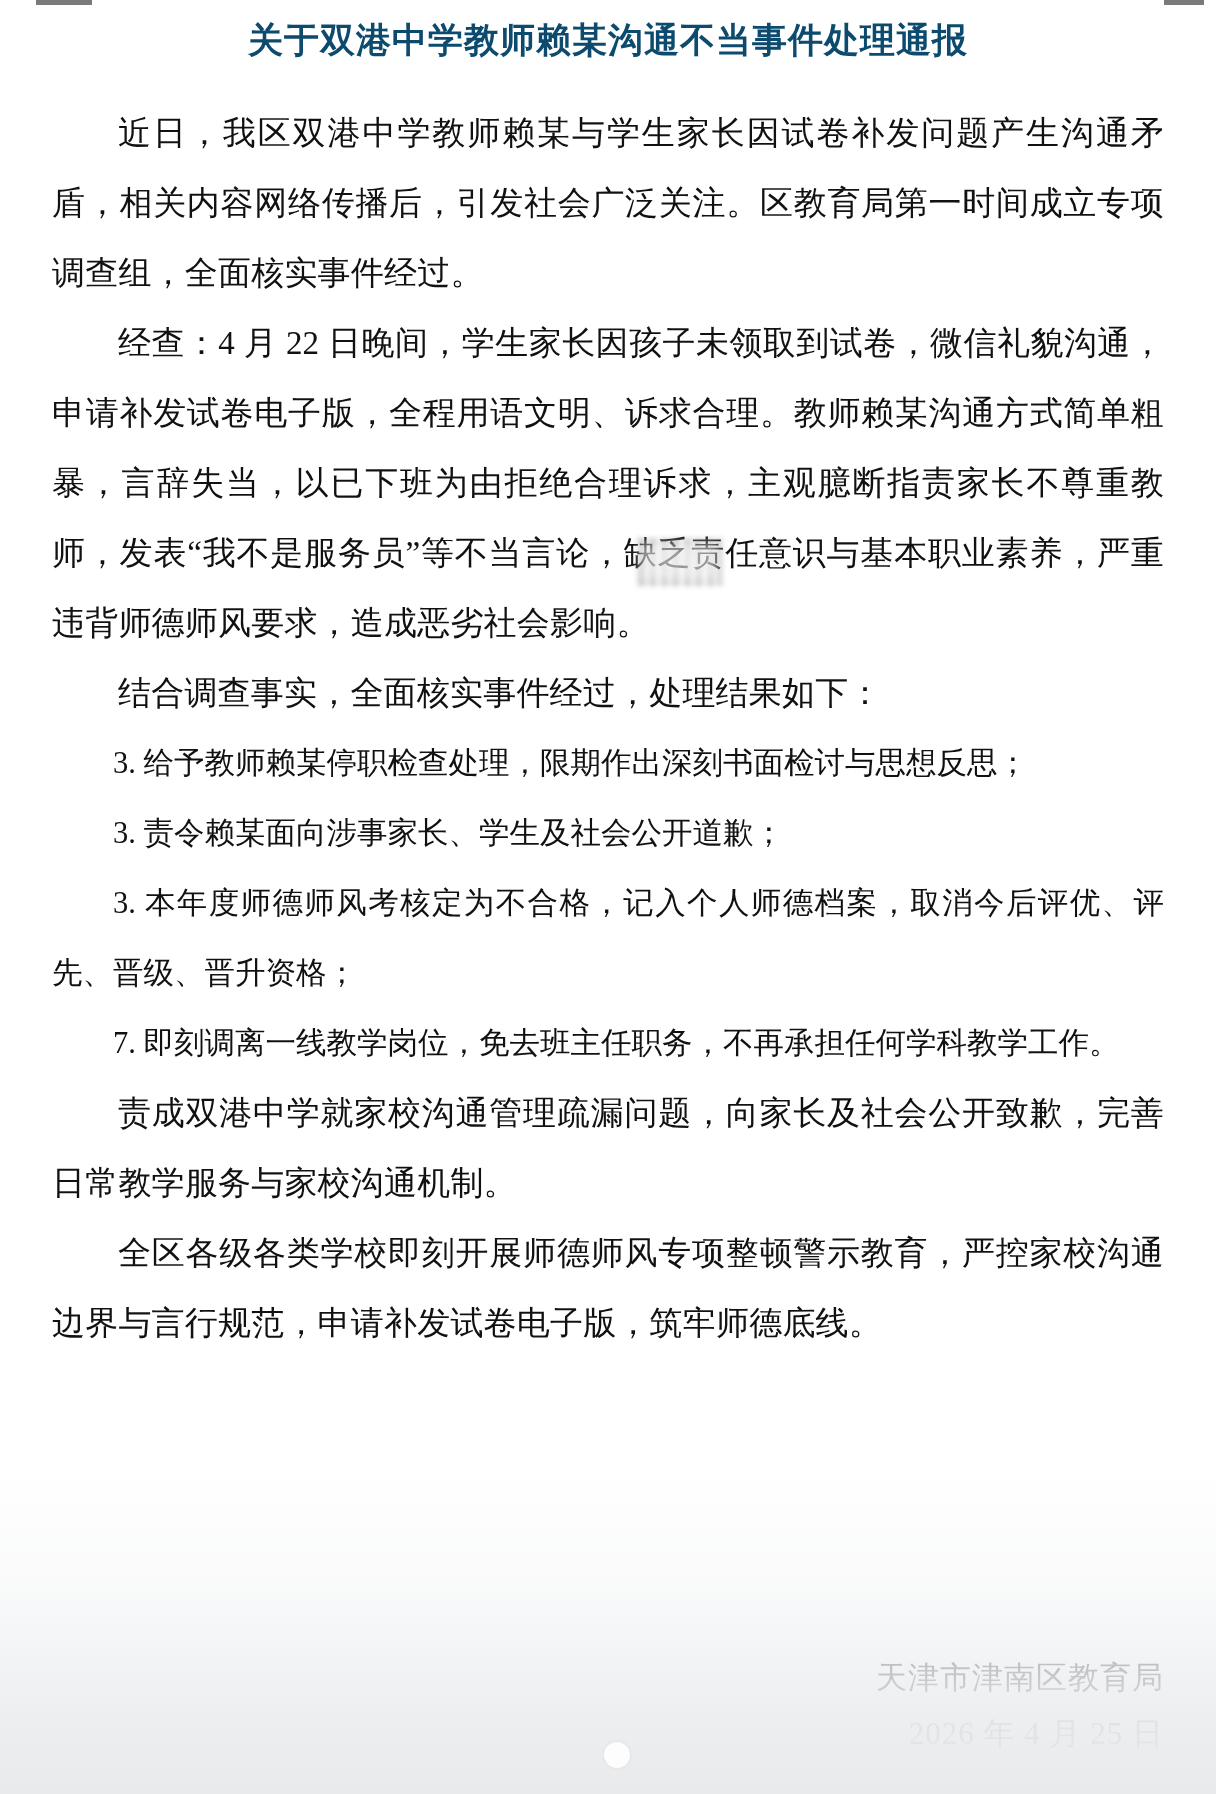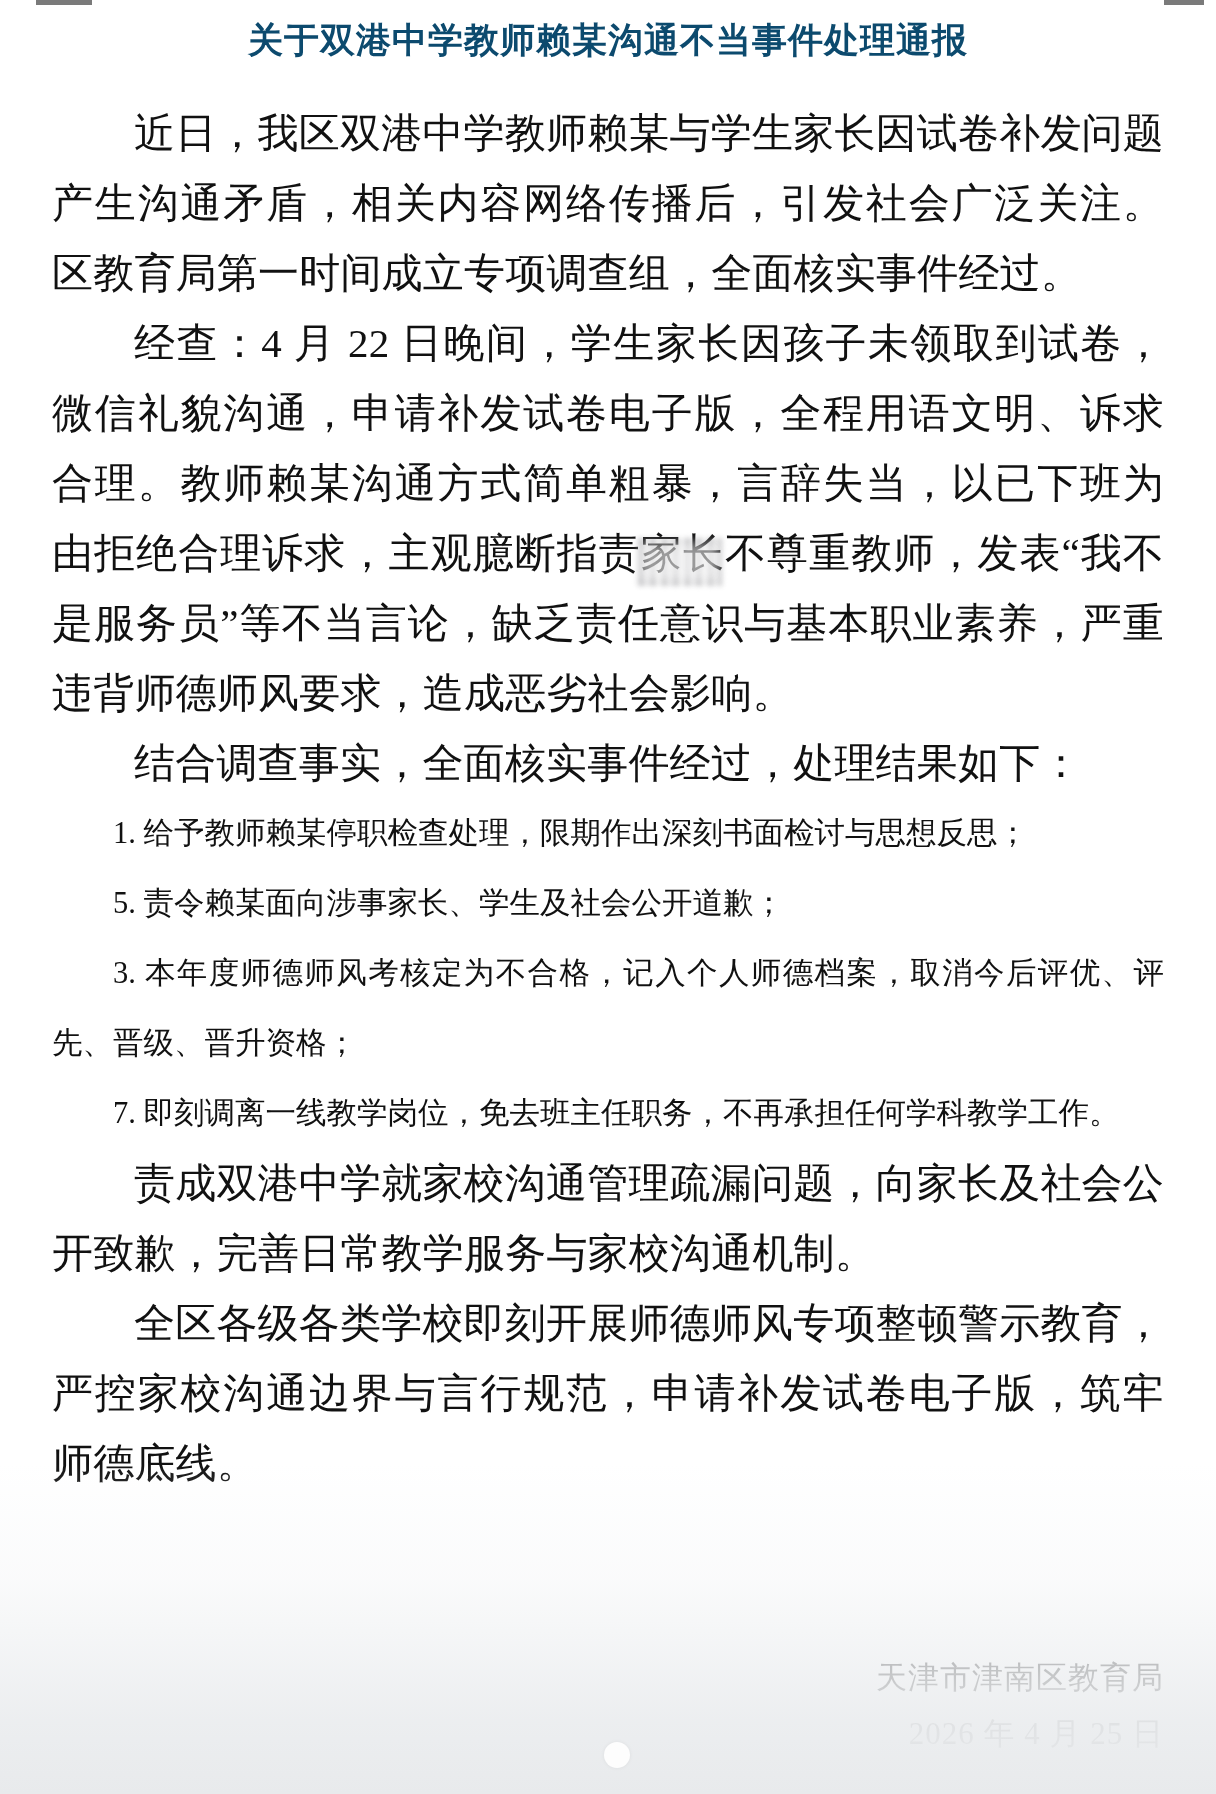--- a/index.html
+++ b/index.html
@@ -50,21 +50,21 @@
     font-family: "Liberation Sans", "DejaVu Sans", sans-serif;
     font-weight: 700;
     font-size: 35px;
     letter-spacing: 1px;
     margin: 18px 0 0 0;
     line-height: 1.25;
     color: #0c4a6e;
   }
 
   .para {
-    font-size: 41px;
+    font-size: 33px;
     line-height: 70px;
     text-align: justify;
     text-justify: inter-ideograph;
     margin: 0;
     letter-spacing: 0.2px;
     color: #111;
   }
   .para.indent { text-indent: 2em; }
   .para.first  { margin-top: 36px; }
 
@@ -161,23 +161,23 @@
   <div id="doc">
 
     <h1 class="doc-title">关于双港中学教师赖某沟通不当事件处理通报</h1>
 
     <p class="para indent first">近日，我区双港中学教师赖某与学生家长因试卷补发问题产生沟通矛盾，相关内容网络传播后，引发社会广泛关注。区教育局第一时间成立专项调查组，全面核实事件经过。</p>
 
     <p class="para indent">经查：4 月 22 日晚间，学生家长因孩子未领取到试卷，微信礼貌沟通，申请补发试卷电子版，全程用语文明、诉求合理。教师赖某沟通方式简单粗暴，言辞失当，以已下班为由拒绝合理诉求，主观臆断指责家长不尊重教师，发表“我不是服务员”等不当言论，缺乏责任意识与基本职业素养，严重违背师德师风要求，造成恶劣社会影响。</p>
 
     <p class="para indent">结合调查事实，全面核实事件经过，处理结果如下：</p>
 
-    <p class="list-item">1. 给予教师赖某停职检查处理，限期作出深刻书面检讨与思想反思；</p>
+    <p class="list-item">3. 给予教师赖某停职检查处理，限期作出深刻书面检讨与思想反思；</p>
 
-    <p class="list-item">5. 责令赖某面向涉事家长、学生及社会公开道歉；</p>
+    <p class="list-item">3. 责令赖某面向涉事家长、学生及社会公开道歉；</p>
 
     <p class="list-item">3. 本年度师德师风考核定为不合格，记入个人师德档案，取消今后评优、评先、晋级、晋升资格；</p>
 
     <p class="list-item">7. 即刻调离一线教学岗位，免去班主任职务，不再承担任何学科教学工作。</p>
 
     <p class="para indent">责成双港中学就家校沟通管理疏漏问题，向家长及社会公开致歉，完善日常教学服务与家校沟通机制。</p>
 
     <p class="para indent">全区各级各类学校即刻开展师德师风专项整顿警示教育，严控家校沟通边界与言行规范，申请补发试卷电子版，筑牢师德底线。</p>
 
   </div>

